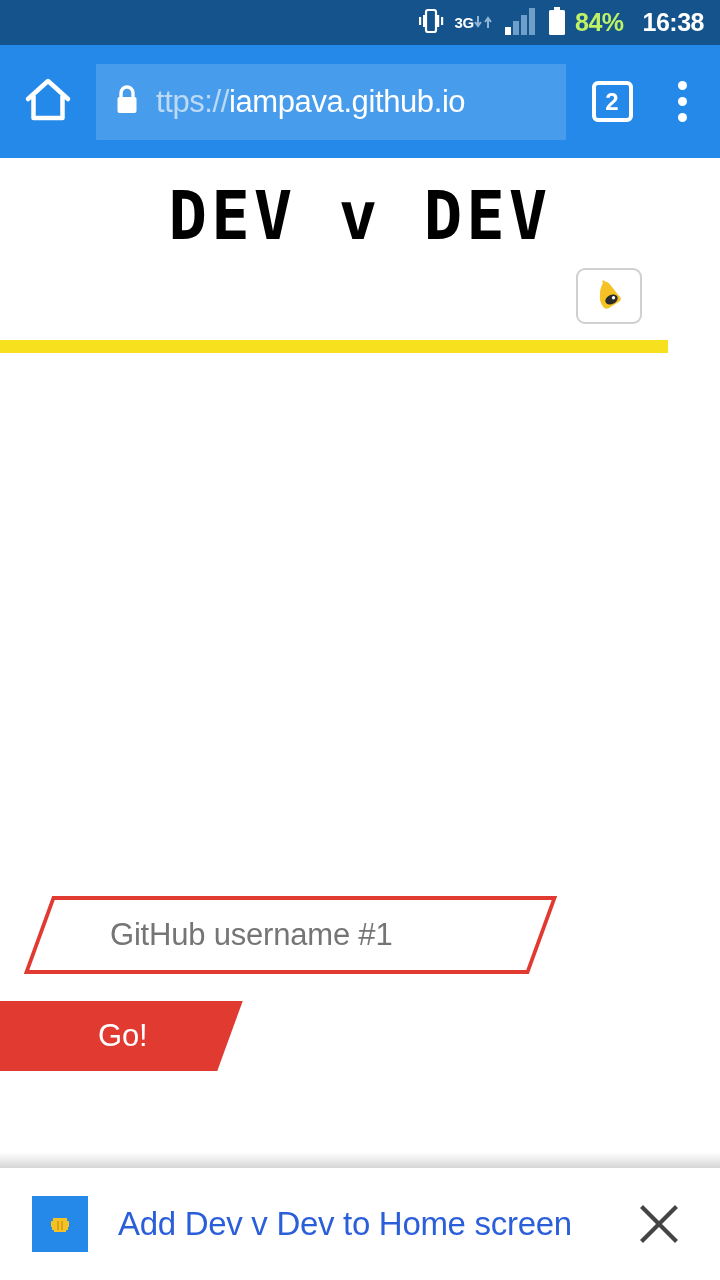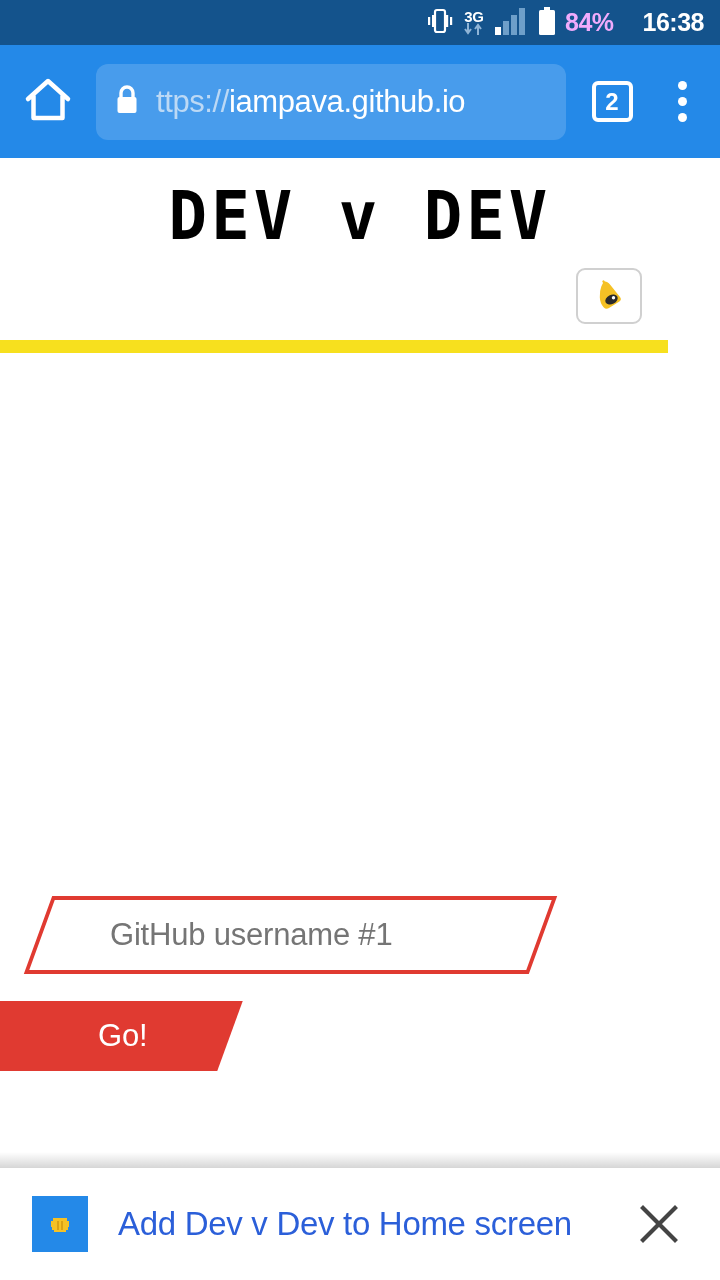--- a/index.html
+++ b/index.html
@@ -14,51 +14,51 @@
   
   #status-bar {
     position:absolute; top:0; left:0;
     width:720px; height:45px;
     background:#14538c;
     display:flex; align-items:center; justify-content:flex-end;
     padding-right:16px;
   }
   #status-icons { display:flex; align-items:center; gap:11px; }
   .vibrate-icon { display:block; }
-  .net-group { display:flex; flex-direction:column; align-items:center; line-height:1; }
+  .net-group { display:flex; align-items:center; line-height:1; }
   .net-label {
     color:#fff; font-size:15px; font-weight:bold; letter-spacing:-.3px;
     font-family:"Liberation Sans", sans-serif;
   }
   .net-arrows { display:flex; gap:1px; margin-top:-1px; }
   .battery-pct {
-    color:#f0abfc; font-size:25px; font-weight:bold; letter-spacing:-.5px;
+    color:#bef264; font-size:25px; font-weight:bold; letter-spacing:-.5px;
     margin-left:-2px;
   }
   .clock {
     color:#fff; font-size:25px; font-weight:bold; letter-spacing:-.5px;
-    margin-left:18px;
+    margin-left:8px;
   }
 
   
   #browser-bar {
     position:absolute; top:45px; left:0;
     width:720px; height:113px;
     background:#2489e8;
     display:flex; align-items:center;
   }
   #home-btn {
     width:96px; height:113px;
     display:flex; align-items:center; justify-content:center;
     cursor:pointer;
   }
   #omnibox {
     flex:1; height:76px;
     background:rgba(255,255,255,0.17);
-    border-radius:12px;
+    border-radius:1px;
     display:flex; align-items:center;
     padding:0 18px;
     margin-right:14px;
     cursor:text;
     overflow:hidden;
   }
   #lock-icon { flex:0 0 auto; margin-right:16px; }
   #url-text {
     font-size:31px; white-space:nowrap; overflow:hidden;
     letter-spacing:-.4px;

